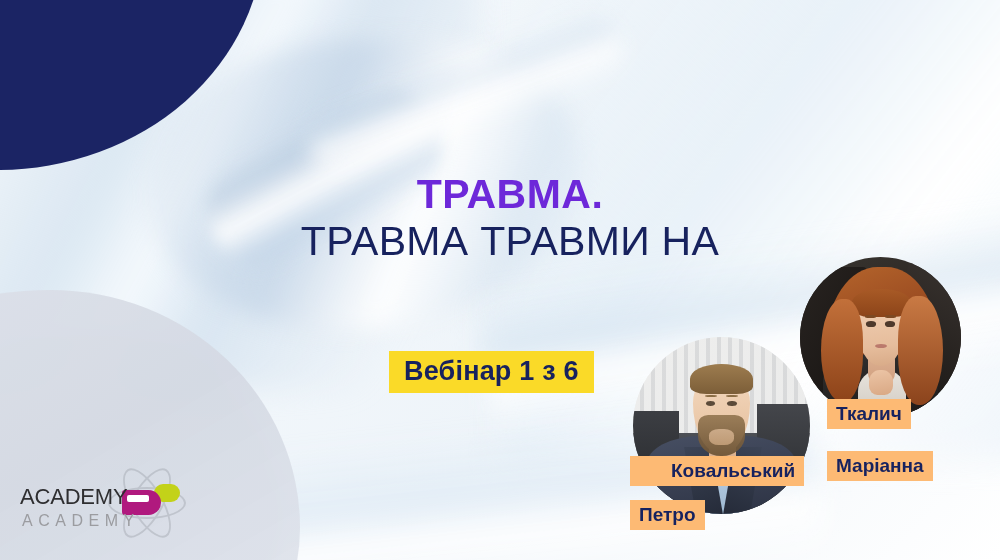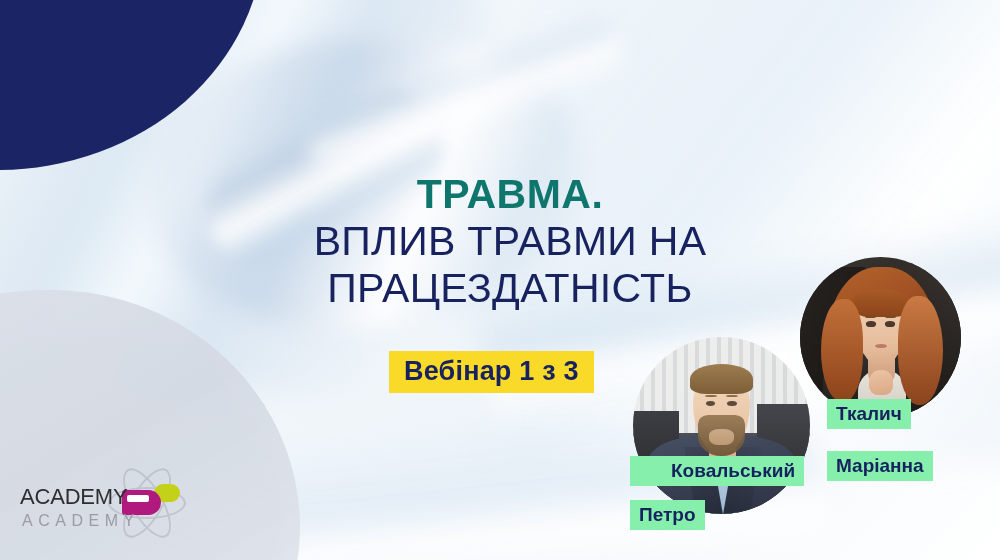--- a/index.html
+++ b/index.html
@@ -145,21 +145,21 @@
     position:absolute;
     left:250px; top:172px;
     width:520px;
     text-align:center;
     z-index:6;
   }
   .title-line-1 {
     font-size:41px;
     font-weight:bold;
     letter-spacing:0.5px;
-    color:#0f766e;
+    color:#6d28d9;
     line-height:1.12;
   }
   .title-line-2, .title-line-3 {
     font-size:41px;
     font-weight:400;
     letter-spacing:0.3px;
     color:#17225e;
     line-height:1.16;
   }
 
@@ -273,21 +273,21 @@
   .m-eye-l, .m-eye-r { position:absolute; top:36%; width:5.5%; height:3%;
       background:#5c4b3a; border-radius:50%; }
   .m-eye-l { left:41%; } .m-eye-r { left:53%; }
   .m-brow-l, .m-brow-r { position:absolute; top:32.5%; width:7%; height:1.5%;
       background:#8b6d45; border-radius:40%; }
   .m-brow-l { left:40.5%; } .m-brow-r { left:52.5%; }
 
   
   .name-label {
     position:absolute;
-    background:#86efac;
+    background:#fdba74;
     color:#16225f;
     font-size:19px;
     font-weight:bold;
     line-height:1;
     padding:5px 9px 6px 9px;
     white-space:nowrap;
     z-index:9;
   }
   .lbl-f-last { left:827px; top:399px; }
   .lbl-f-first { left:827px; top:427px;margin-top:24px; }
@@ -377,26 +377,25 @@
   <div class="bg-streak"></div>
   <div class="bg-streak2"></div>
 
   <div class="navy-blob-inner"></div>
 
   <div class="grey-blob-edge"></div>
   <div class="grey-blob"></div>
 
   <div class="title-block">
     <div class="title-line-1">ТРАВМА.</div>
-    <div class="title-line-2">ВПЛИВ ТРАВМИ НА</div>
-    <div class="title-line-3">ПРАЦЕЗДАТНІСТЬ</div>
+    <div class="title-line-2">ТРАВМА ТРАВМИ НА</div>
   </div>
 
   <div class="badge">
-    <div class="badge-text">Вебінар 1 з 3</div>
+    <div class="badge-text">Вебінар 1 з 6</div>
   </div>
 
   <div class="speaker speaker-female">
     <div class="photo">
       <div class="photo-inner">
         <div class="f-bg"></div>
         <div class="f-chair"></div>
         <div class="f-chair-r"></div>
         <div class="f-hair-back"></div>
         <div class="f-body"></div>

